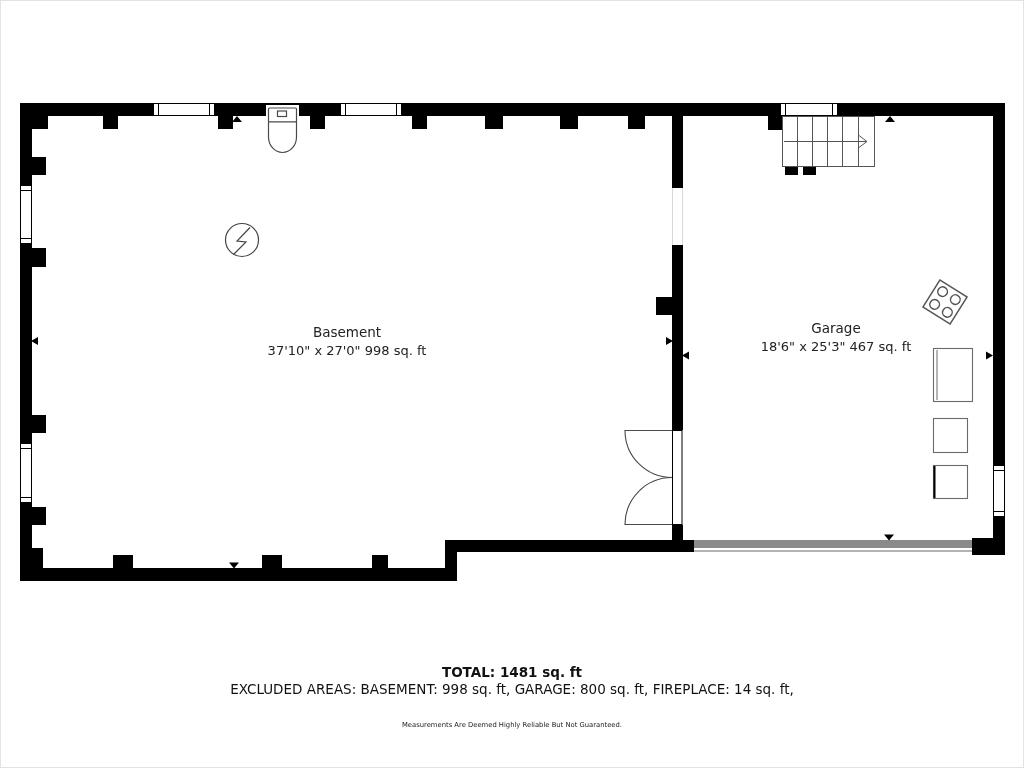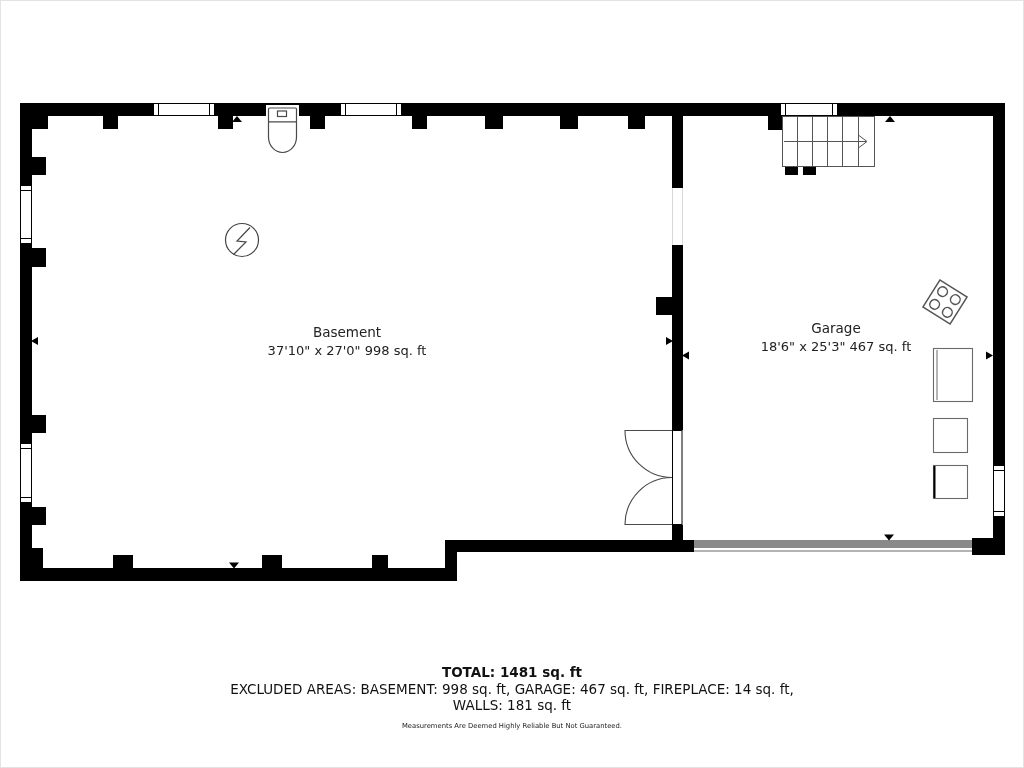--- a/index.html
+++ b/index.html
@@ -19,21 +19,21 @@
   .fixthin{fill:none;stroke:#4a4a4a;stroke-width:1.1;}
   .app{fill:#ffffff;stroke:#6a6a6a;stroke-width:1.1;}
   .marker{fill:#000000;stroke:none;}
   .roomname{font-size:13.5px;fill:#222222;text-anchor:middle;}
   .roomdims{font-size:13px;fill:#222222;text-anchor:middle;}
   .footer{
     position:absolute;left:0;top:664px;width:1024px;text-align:center;
     font-size:13.5px;line-height:16.5px;color:#111111;
   }
   .footer .bold{font-weight:bold;}
-  .footer .disclaimer{font-size:6.8px;line-height:9px;margin-top:8px;color:#222222;}
+  .footer .disclaimer{font-size:6.8px;line-height:9px;margin-top:24px;color:#222222;}
 </style>
 </head>
 <body>
 
 <div class="frame"></div>
 
 <svg width="1024" height="768" viewBox="0 0 1024 768">
 
   <g>
 
@@ -184,16 +184,15 @@
   </g>
 
   <text class="roomname" x="347" y="337">Basement</text>
   <text class="roomdims" x="347" y="355">37'10" x 27'0" 998 sq. ft</text>
   <text class="roomname" x="836" y="333">Garage</text>
   <text class="roomdims" x="836" y="351">18'6" x 25'3" 467 sq. ft</text>
 </svg>
 
 <div class="footer">
   <div class="bold">TOTAL: 1481 sq. ft</div>
-  <div>EXCLUDED AREAS: BASEMENT: 998 sq. ft, GARAGE: 467 sq. ft, FIREPLACE: 14 sq. ft,</div>
-  <div>WALLS: 181 sq. ft</div>
+  <div>EXCLUDED AREAS: BASEMENT: 998 sq. ft, GARAGE: 800 sq. ft, FIREPLACE: 14 sq. ft,</div>
   <div class="disclaimer">Measurements Are Deemed Highly Reliable But Not Guaranteed.</div>
 </div>
 
 </body></html>

